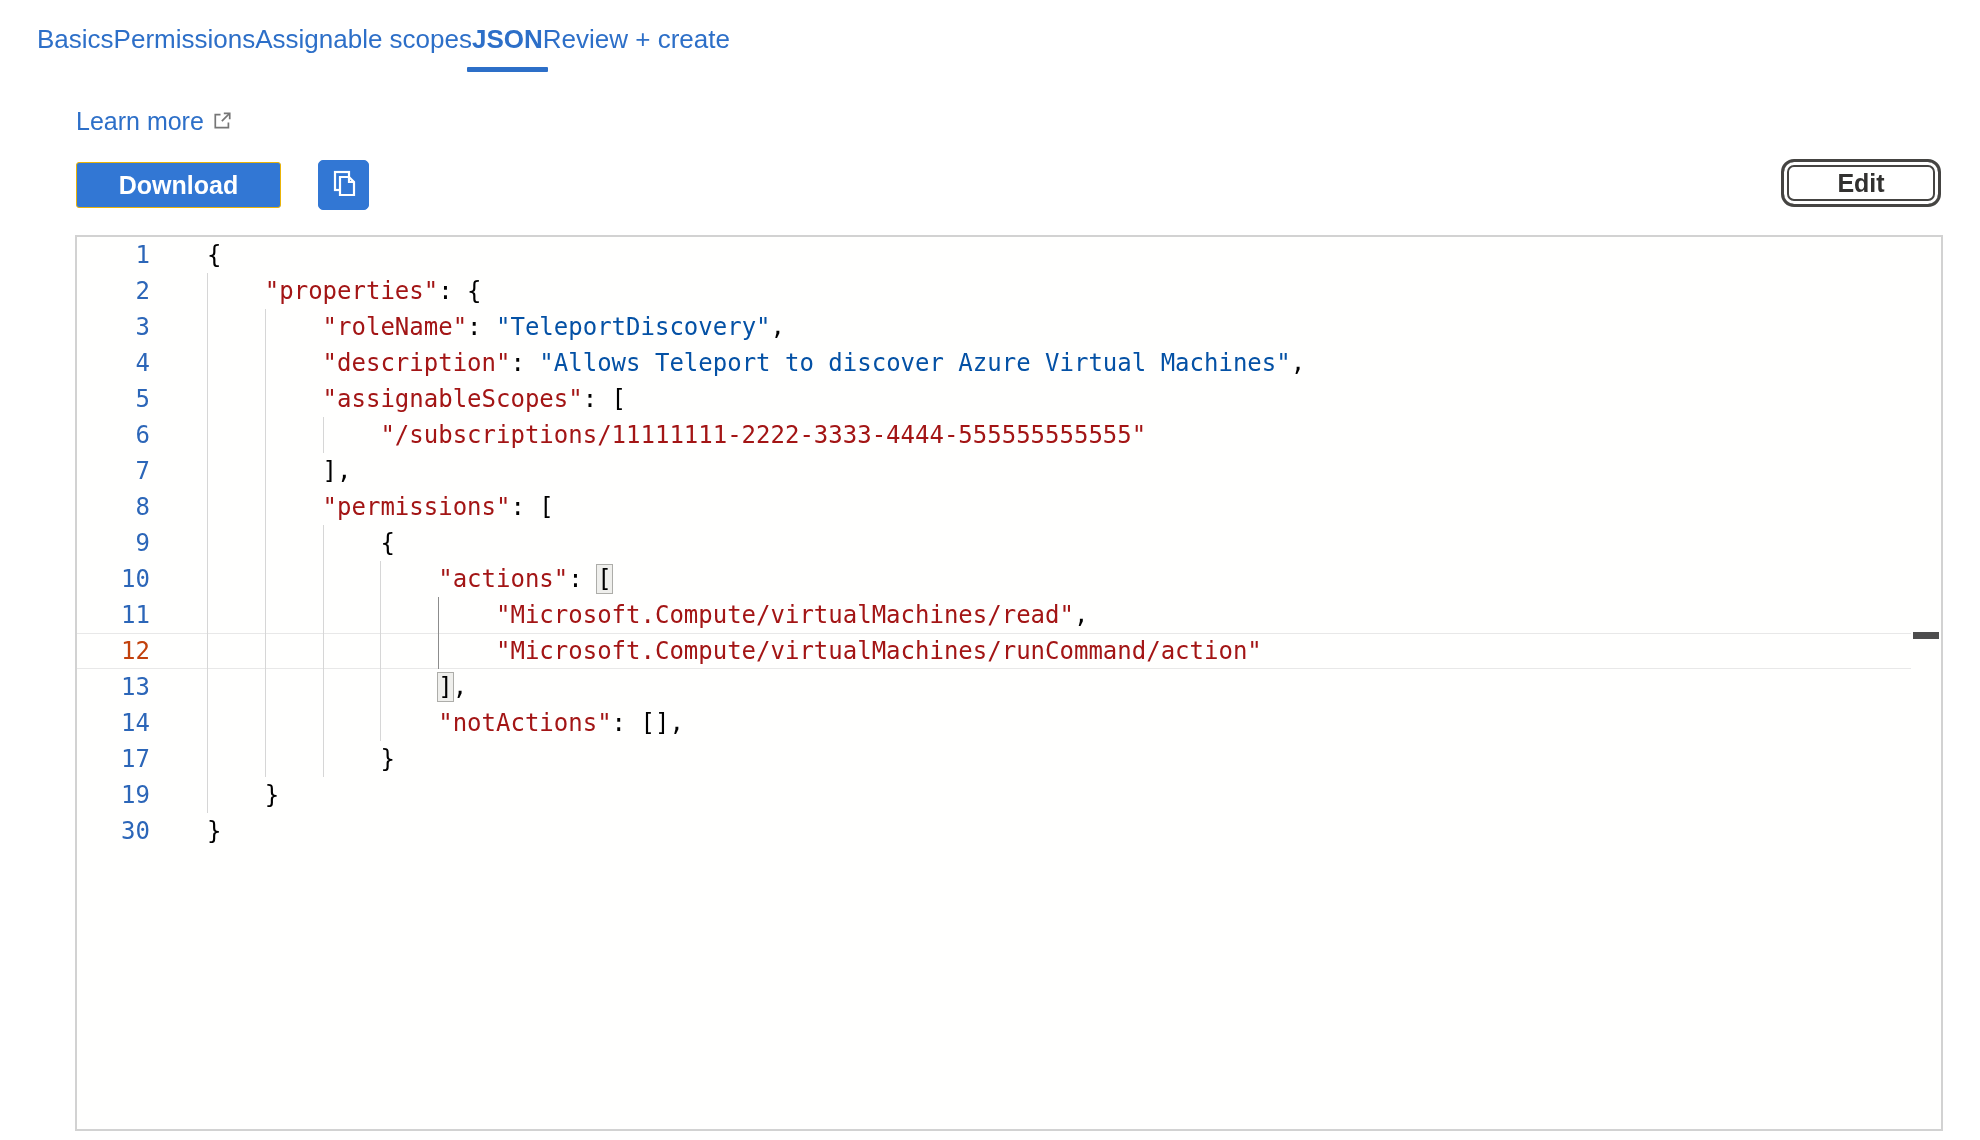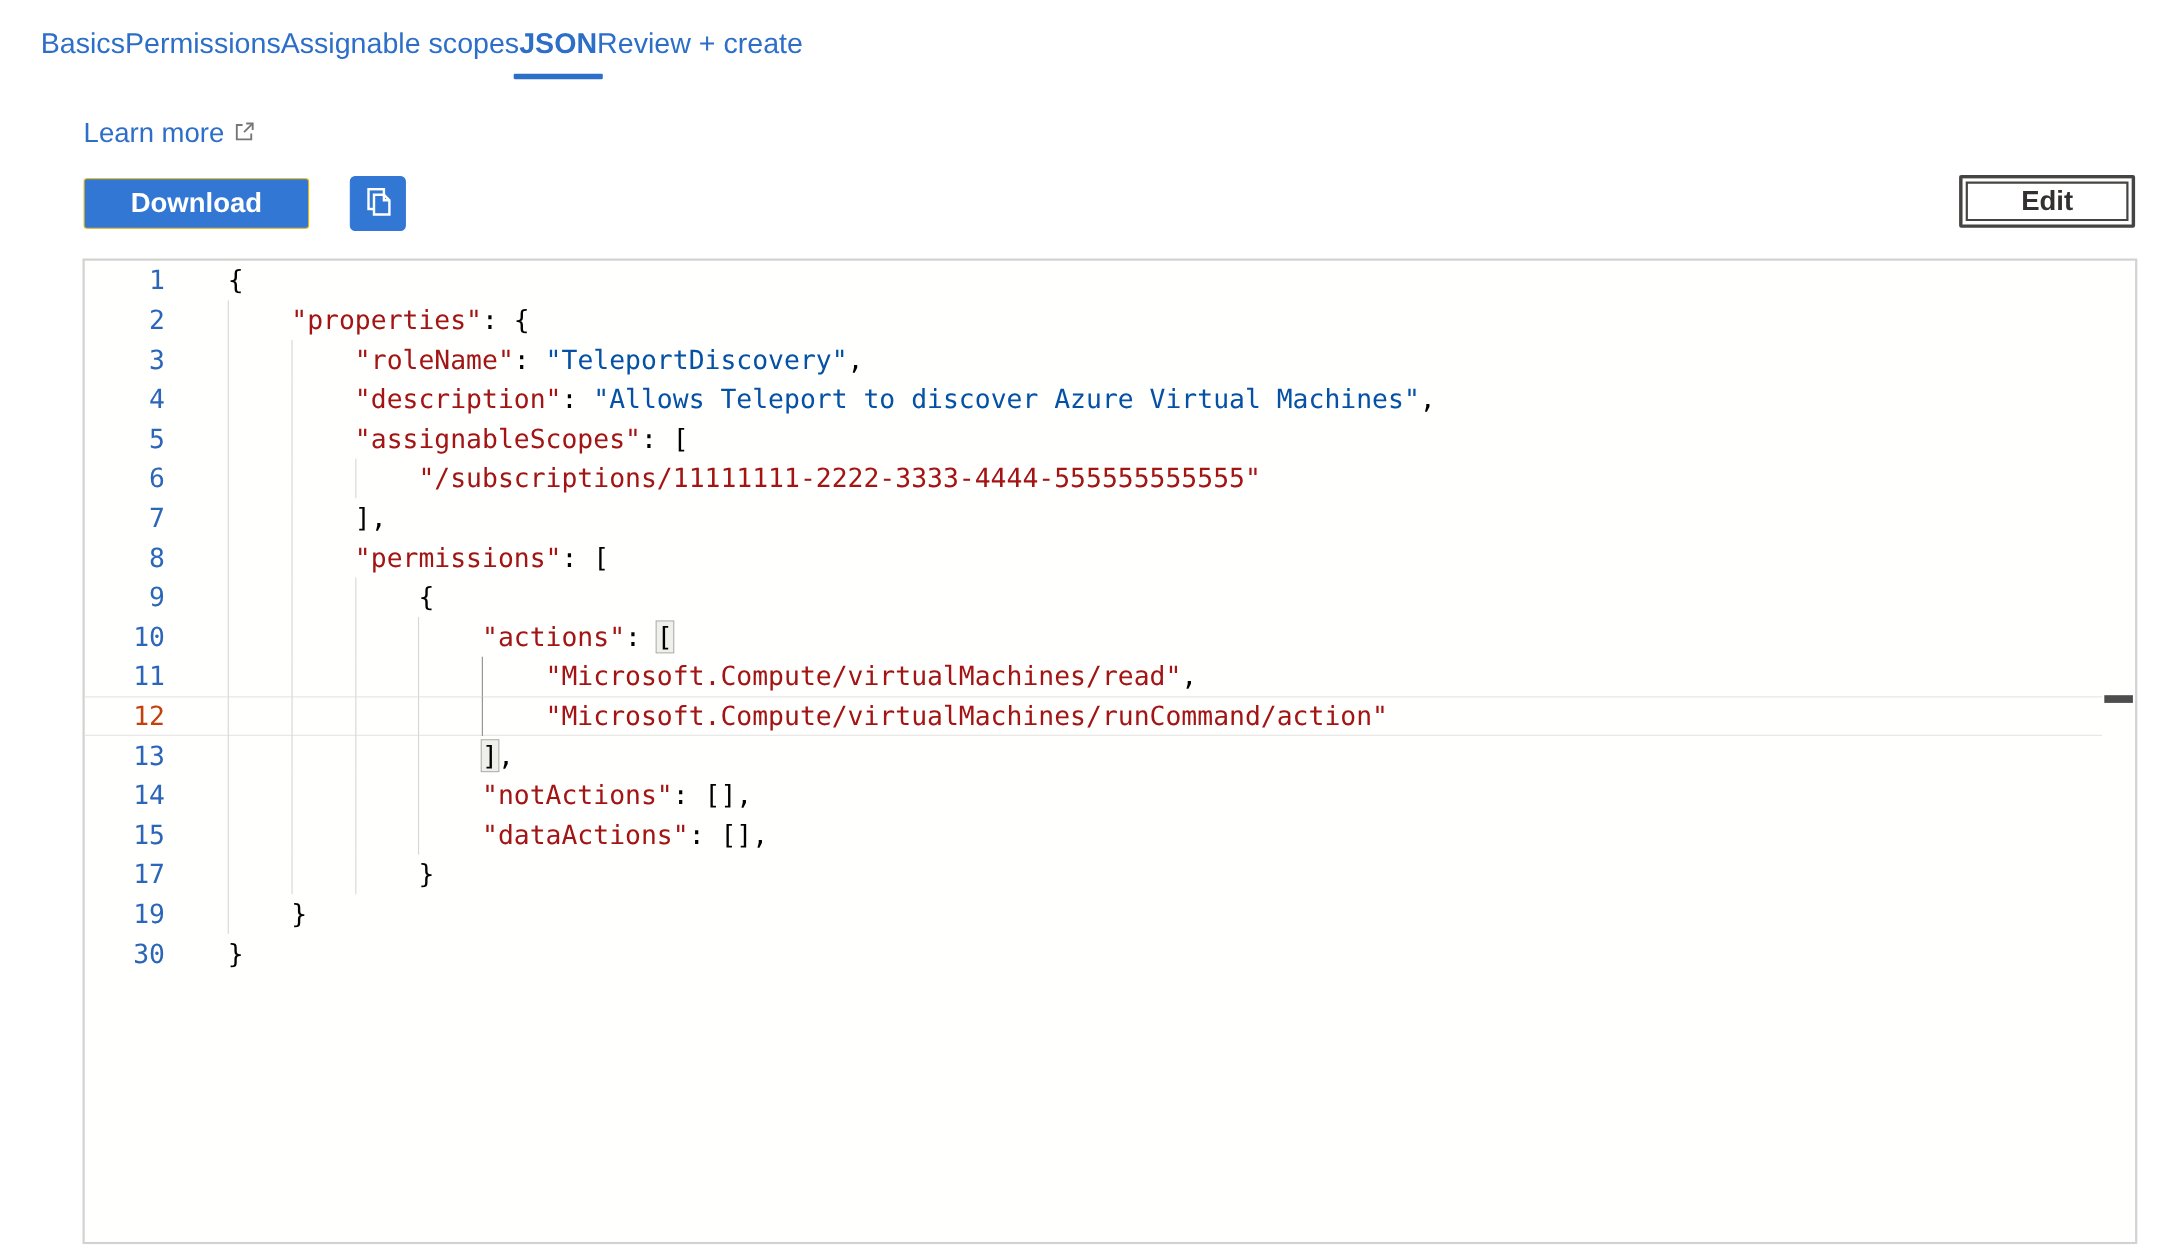--- a/index.html
+++ b/index.html
@@ -40,21 +40,21 @@
     cursor: pointer;
   }
   .btn-copy {
     position: absolute; left: 318px; top: 160px; width: 51px; height: 50px;
     background: #3277D4; border: 1px solid #3277D4; border-radius: 5px;
     display: flex; align-items: center; justify-content: center; cursor: pointer;
   }
   .btn-edit {
     position: absolute; right: 39px; top: 159px; width: 160px; height: 48px;
     background: #ffffff; color: #323130;
-    border: 3px solid #454442; border-radius: 2px;
+    border: 3px solid #454442; border-radius: 13px;
     box-shadow: inset 0 0 0 3px #ffffff, inset 0 0 0 5px #454442;
     font-family: "Liberation Sans", sans-serif; font-size: 25px; font-weight: bold;
     cursor: pointer;
   }
 
   
   .editor {
     position: absolute; left: 75px; top: 235px; width: 1868px; height: 896px;
     border: 2px solid #d2d2d2; background: #fffffe;
     font-family: "DejaVu Sans Mono", "Liberation Mono", monospace;
@@ -174,24 +174,20 @@
       </div>
       <div class="code-line">
         <span class="ln">13</span>
         <span class="line-content"><span class="guide" style="left: calc(0ch + 57px);"></span><span class="guide" style="left: calc(4ch + 57px);"></span><span class="guide" style="left: calc(8ch + 57px);"></span><span class="guide" style="left: calc(12ch + 57px);"></span><span>                <span class="tok-p tok-match">]</span><span class="tok-p">,</span></span></span>
       </div>
       <div class="code-line">
         <span class="ln">14</span>
         <span class="line-content"><span class="guide" style="left: calc(0ch + 57px);"></span><span class="guide" style="left: calc(4ch + 57px);"></span><span class="guide" style="left: calc(8ch + 57px);"></span><span class="guide" style="left: calc(12ch + 57px);"></span><span>                <span class="tok-k">"notActions"</span><span class="tok-p">: [],</span></span></span>
       </div>
       <div class="code-line">
-        <span class="ln">15</span>
-        <span class="line-content"><span class="guide" style="left: calc(0ch + 57px);"></span><span class="guide" style="left: calc(4ch + 57px);"></span><span class="guide" style="left: calc(8ch + 57px);"></span><span class="guide" style="left: calc(12ch + 57px);"></span><span>                <span class="tok-k">"dataActions"</span><span class="tok-p">: [],</span></span></span>
-      </div>
-      <div class="code-line">
         <span class="ln">17</span>
         <span class="line-content"><span class="guide" style="left: calc(0ch + 57px);"></span><span class="guide" style="left: calc(4ch + 57px);"></span><span class="guide" style="left: calc(8ch + 57px);"></span><span>            <span class="tok-p">}</span></span></span>
       </div>
       <div class="code-line">
         <span class="ln">19</span>
         <span class="line-content"><span class="guide" style="left: calc(0ch + 57px);"></span><span>    <span class="tok-p">}</span></span></span>
       </div>
       <div class="code-line">
         <span class="ln">30</span>
         <span class="line-content"><span><span class="tok-p">}</span></span></span>

